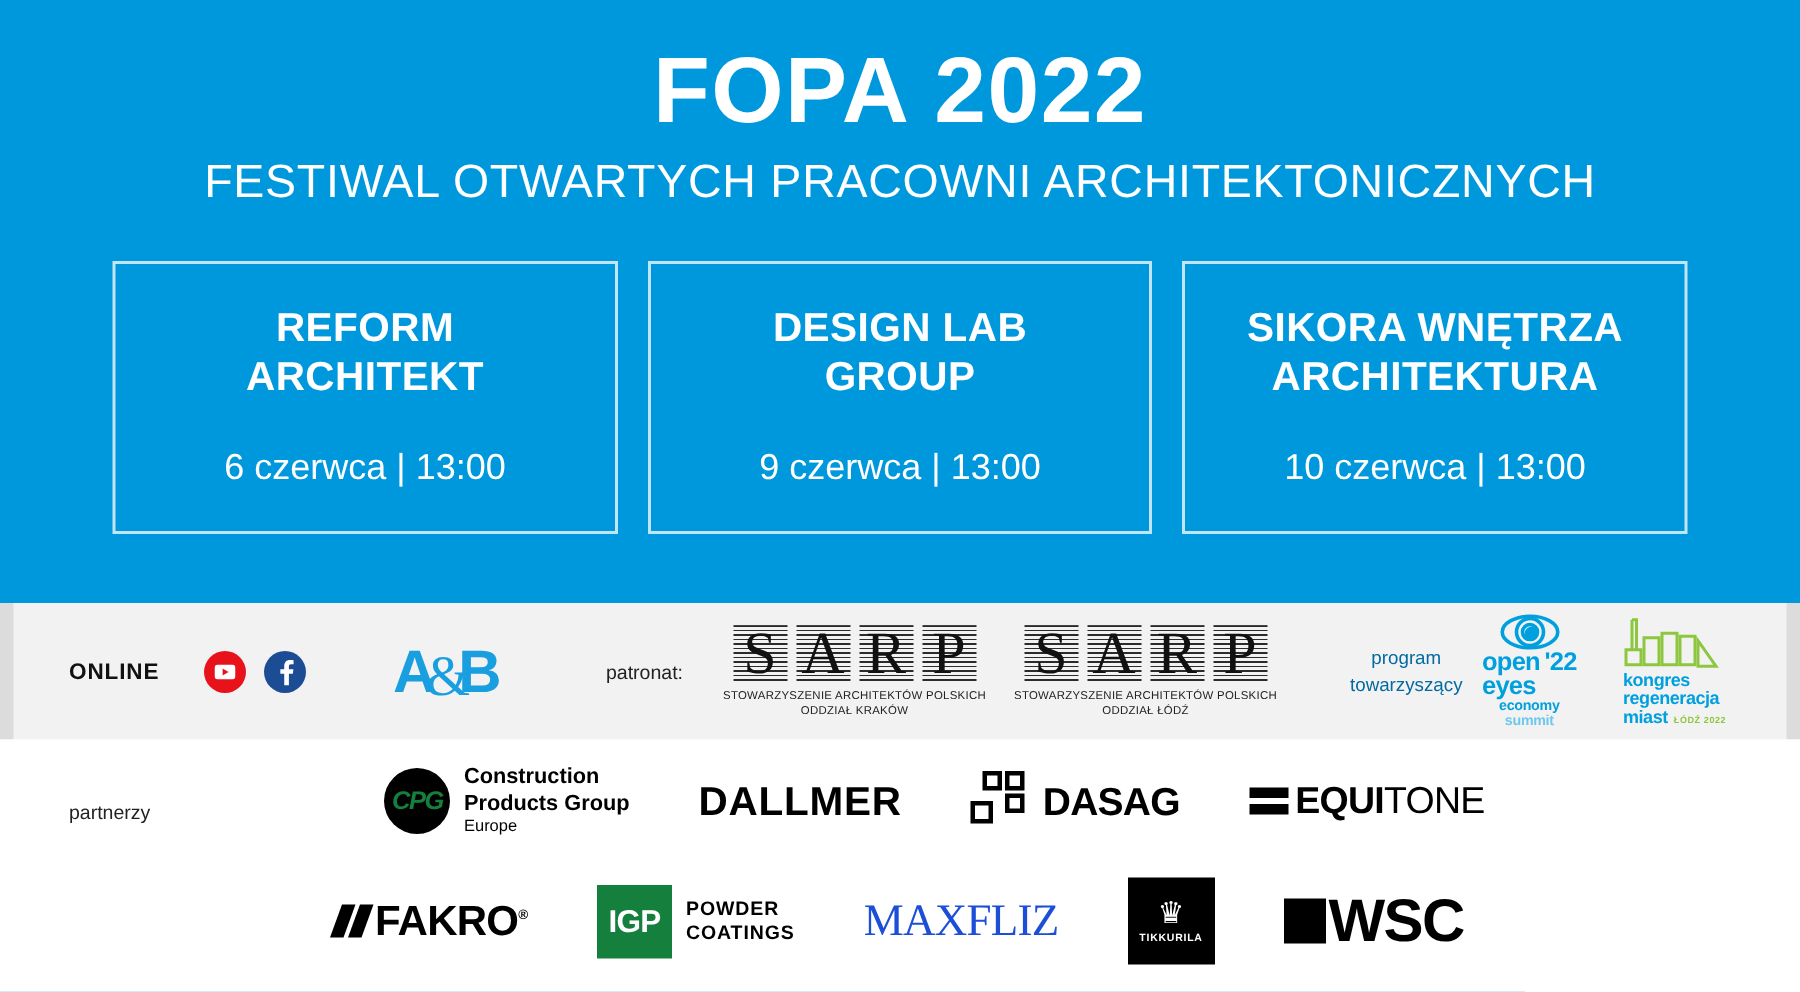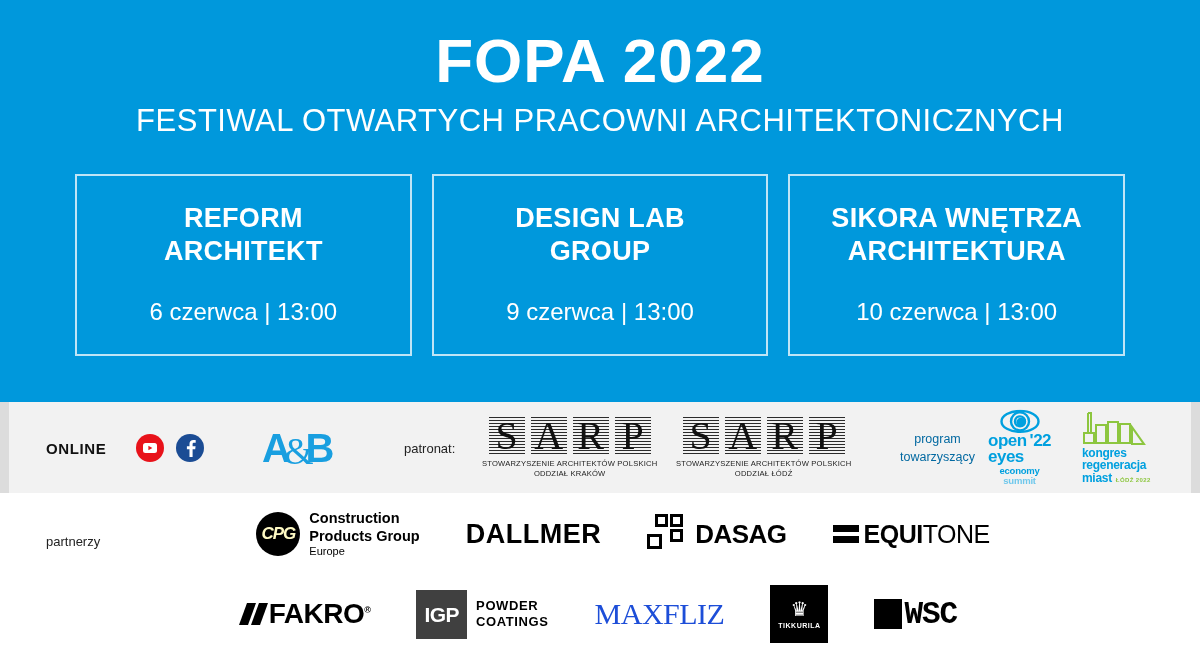--- a/index.html
+++ b/index.html
@@ -219,21 +219,21 @@
   .bauder .word {
     border: 4px solid #000; border-top: none;
     font-weight: 800; font-size: 26px; letter-spacing: 0.5px;
     padding: 1px 5px 2px 4px; line-height: 1;
     color:#000;
   }
   
   .cpg { gap: 9px; }
   .cpg-mark {
     width: 44px; height: 44px; border-radius: 50%; background: #000;
-    color: #fef9c3; display: flex; align-items: center; justify-content: center;
+    color: #15803d; display: flex; align-items: center; justify-content: center;
     font-weight: 800; font-size: 17px; font-style: italic; letter-spacing: -1px;
   }
   .cpg-txt { font-weight: 700; font-size: 14.5px; line-height: 1.18; color:#000; }
   .cpg-txt .sm { font-weight: 400; font-size: 11px; }
   
   .dallmer { font-weight: 800; font-size: 27px; letter-spacing: 0.5px; color:#000; }
   
   .dasag { gap: 8px; }
   .dasag-mark { width: 40px; height: 40px; position: relative; }
   .dasag-mark i {
@@ -252,42 +252,42 @@
   .fk-slash { display: flex; gap: 3px; }
   .fk-slash i {
     width: 9px; height: 22px; background: #000; display: block;
     transform: skewX(-20deg);
   }
   .fk-txt { font-weight: 800; font-size: 28px; letter-spacing: -0.5px; color:#000; }
   .fk-txt sup { font-size: 9px; vertical-align: super; }
   
   .igp { gap: 9px; }
   .igp-mark {
-    background: #404040; color: #fff; font-weight: 800; font-size: 21px;
+    background: #15803d; color: #fff; font-weight: 800; font-size: 21px;
     padding: 14px 8px; letter-spacing: -0.5px; line-height: 1;
   }
   .igp-txt { font-weight: 700; font-size: 13px; line-height: 1.25; letter-spacing: 0.6px; color:#000; }
   
   .maxfliz {
     font-family: "Liberation Serif", serif;
     font-size: 30px; letter-spacing: -0.5px; color:#1d4ed8;
   }
   
   .tikkurila {
     background: #000; color: #fff; width: 58px; height: 58px;
     flex-direction: column; align-items: center; justify-content: center; gap: 4px;
   }
   .tk-crown { font-size: 20px; line-height: 0.9; }
   .tk-name { font-size: 7px; font-weight: 700; letter-spacing: 0.5px; }
   
   .wsc { gap: 2px; }
   .wsc-sq { width: 28px; height: 30px; background: #000; display:block; }
   .wsc-txt {
-    font-family: Liberation Mono, monospace;
-    font-weight: 700; font-size: 31px; letter-spacing: -1px; color:#000;
+    font-family: Liberation Sans, sans-serif;
+    font-weight: 700; font-size: 40px; letter-spacing: -1px; color:#000;
   }
 </style>
 </head>
 <body>
 
 <div id="root">
 
   <div class="hero">
     <div class="hero-title">FOPA 2022</div>
     <div class="hero-subtitle">FESTIWAL OTWARTYCH PRACOWNI ARCHITEKTONICZNYCH</div>

